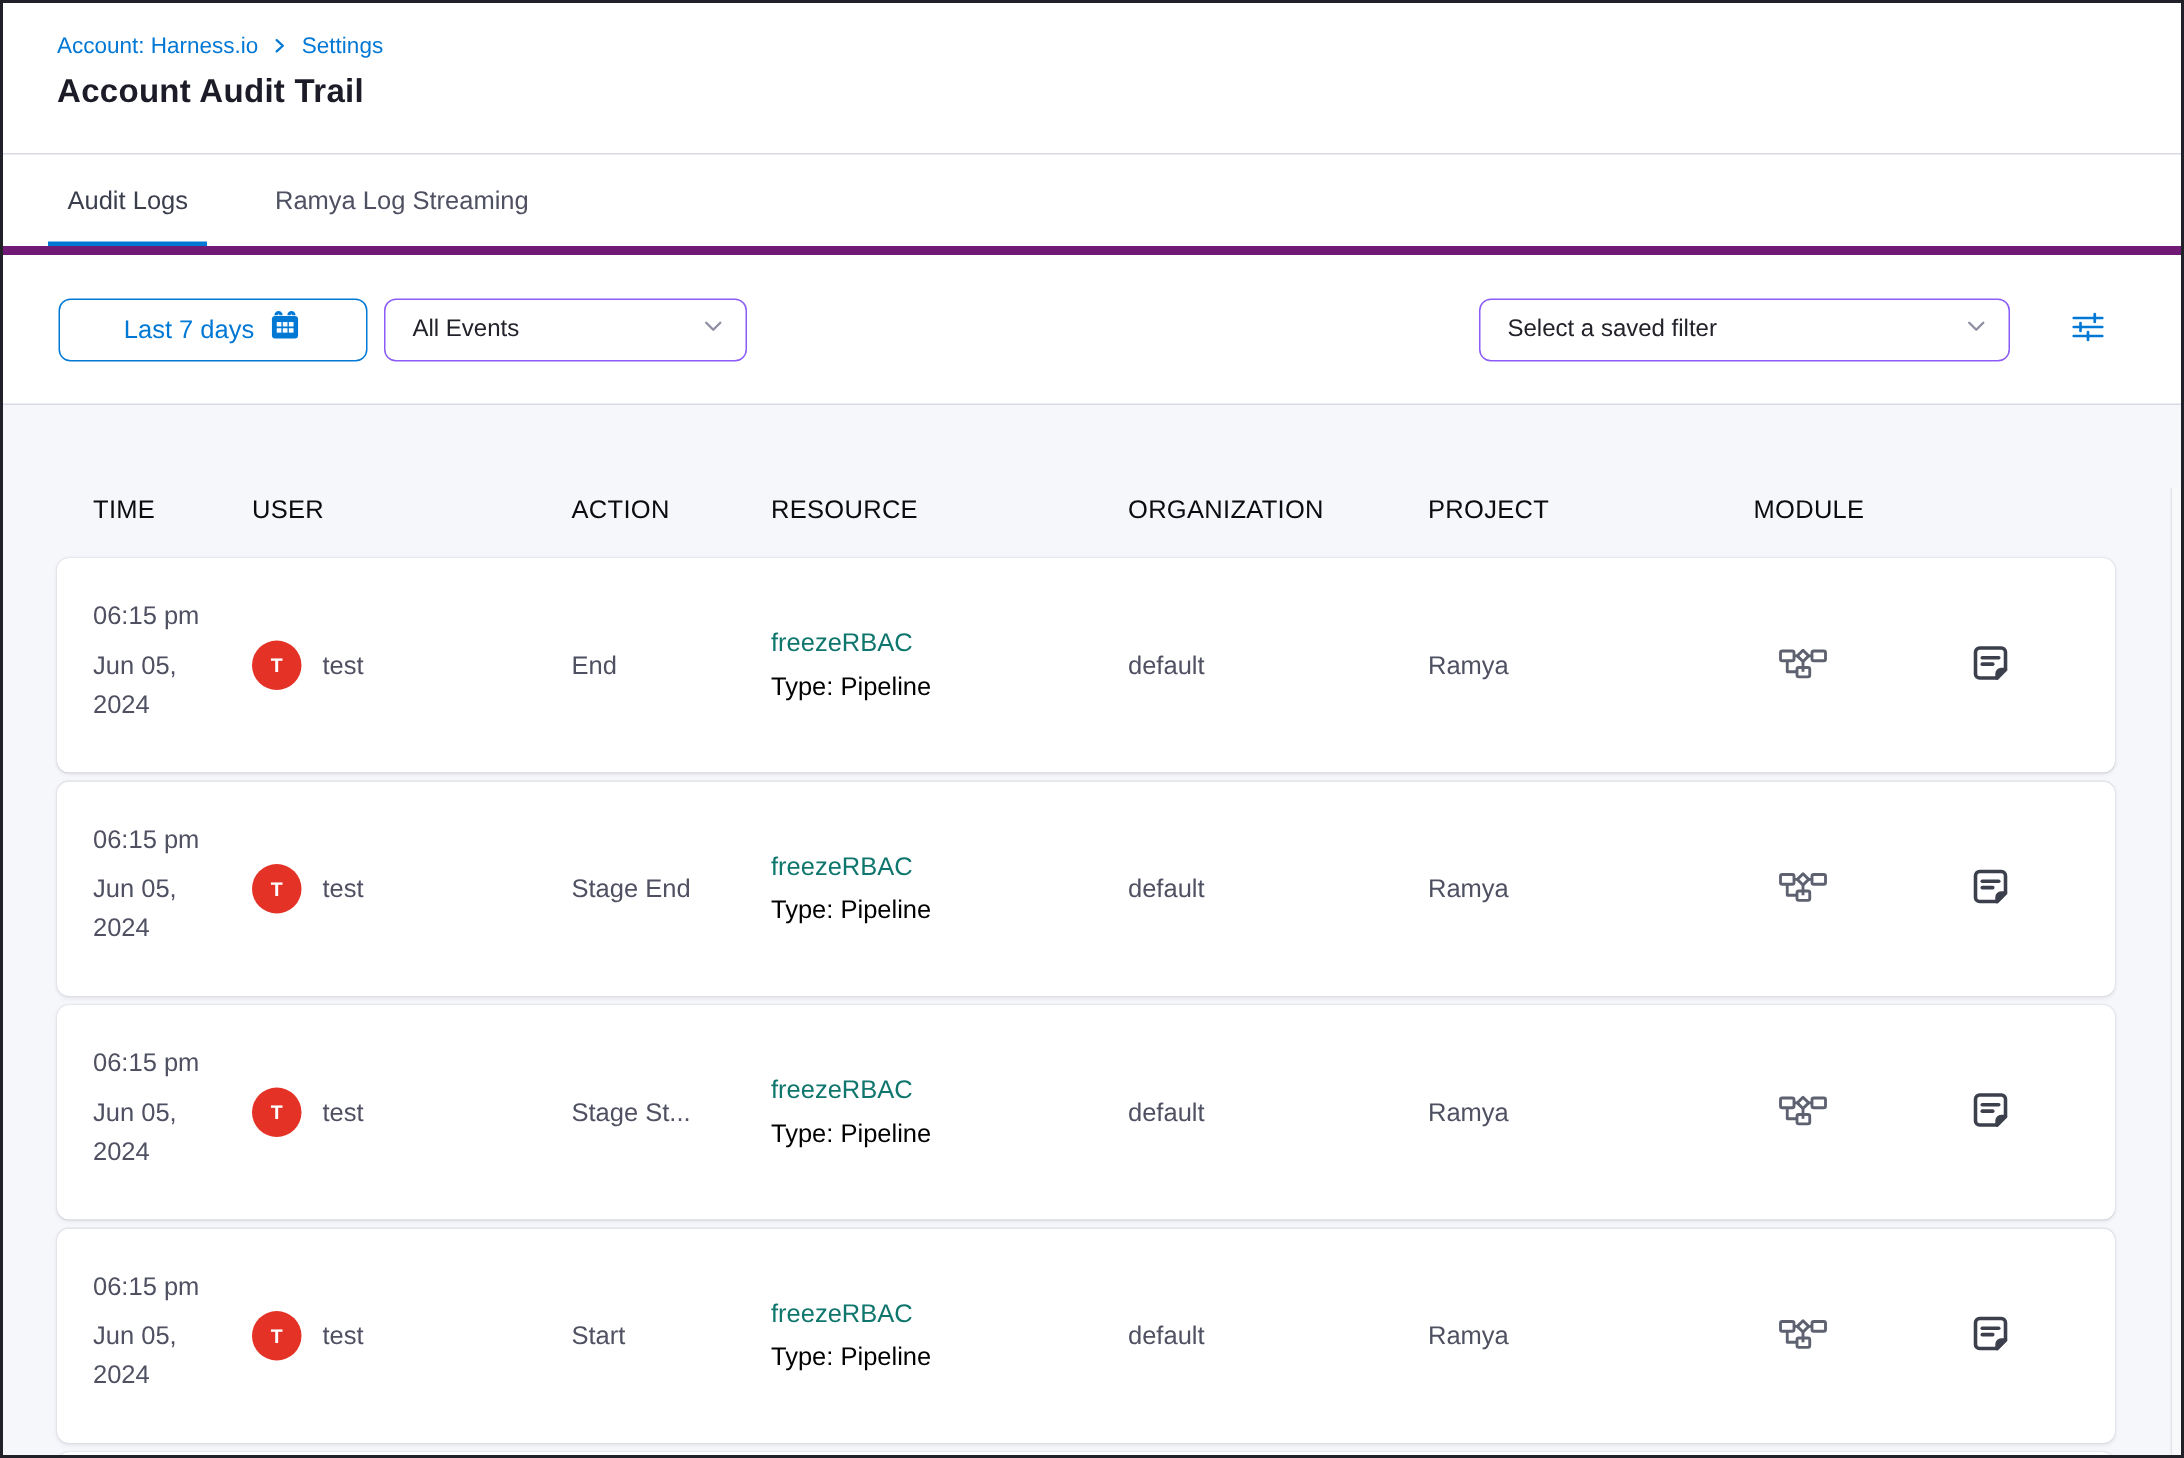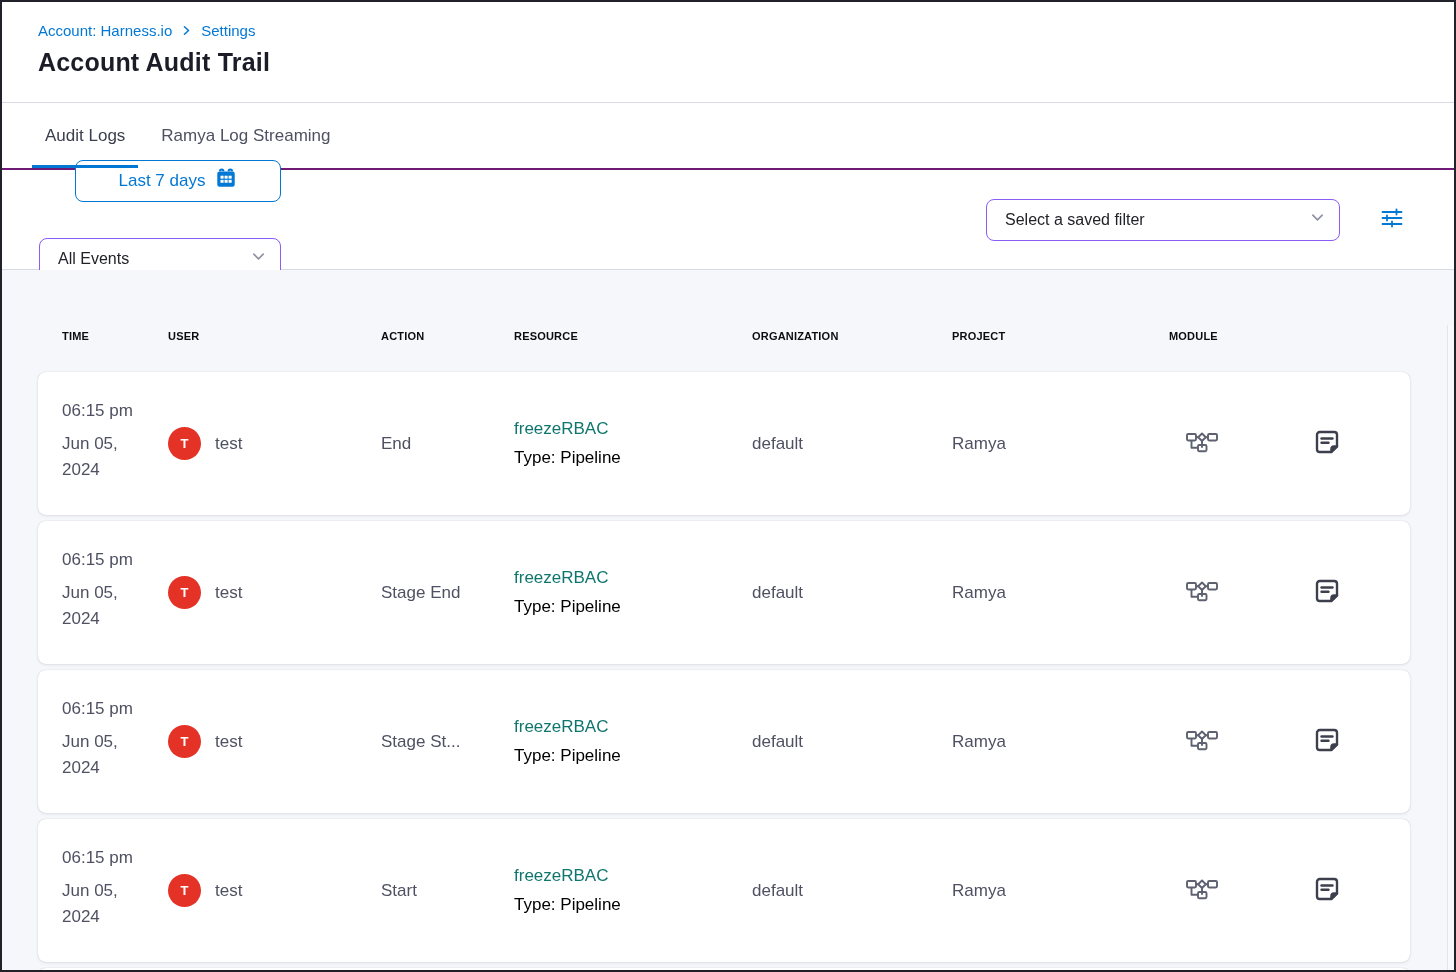--- a/index.html
+++ b/index.html
@@ -15,40 +15,40 @@
     display:flex; flex-direction:column;
     overflow:hidden;
     position:relative;
   }
 
   
   .top-header { padding:20px 0 0 36px; height:100px; flex:0 0 auto; background:#fff; }
   .breadcrumb { display:flex; align-items:center; gap:9px; font-size:15px; }
   .crumb { color:#0278d5; cursor:pointer; text-decoration:none; }
   .crumb-sep { display:flex; align-items:center; }
-  .page-title { margin-top:9px; font-size:25px; font-weight:bold; color:#1c1c28; letter-spacing:.2px; }
+  .page-title { margin-top:9px; font-size:22px; font-weight:bold; color:#1c1c28; letter-spacing:.2px; }
 
   
   .tabs-bar {
     height:68px; flex:0 0 auto; background:#fff;
-    border-top:1px solid #d9dae5; border-bottom:2px solid #701a75;
-    display:flex; align-items:stretch; padding-left:30px;
+    border-top:1px solid #d9dae5; border-bottom:6px solid #701a75;
+    display:flex; align-items:stretch; padding-left:30px;gap:22px;
   }
   .tab { position:relative; display:flex; align-items:center; padding:0 13px; margin-right:10px;
          font-size:17px; color:#4f5162; cursor:pointer; }
   .tab.active { color:#3a3e4d; }
   .tab.active::after { content:""; position:absolute; left:0; right:0; bottom:0; height:3px; background:#0278d5; }
 
   
   .filter-bar {
     height:100px; flex:0 0 auto; background:#fff; border-bottom:1px solid #d9dae5;
     display:flex; align-items:center; justify-content:space-between;
     padding:0 48px 0 37px;
   }
-  .filter-left { display:flex; align-items:flex-end; gap:36px;flex-direction:column; }
+  .filter-left { display:flex; align-items:center; gap:11px; }
   .filter-right { display:flex; align-items:center; gap:38px; }
   .date-btn {
     width:206px; height:42px; border:1.5px solid #0278d5; border-radius:8px; background:#fff;
     color:#0278d5; font-size:17px; display:flex; align-items:center; justify-content:center; gap:10px;
     cursor:pointer; font-family:inherit;
   }
   .select {
     height:42px; border:1px solid #8b5cf6; border-radius:8px; background:#fff;
     display:flex; align-items:center; justify-content:space-between;
     padding:0 14px 0 18px; font-size:16px; color:#22222a; cursor:pointer;
@@ -59,21 +59,21 @@
 
   
   .table-area { flex:1 1 auto; background:#f6f7fb; position:relative; overflow:hidden; }
   .grid {
     display:grid;
     grid-template-columns:106px 213px 133px 238px 200px 217px 110px auto;
     padding-left:24px;
   }
   .grid-header {
     margin:60px 0 0 36px; width:1372px; height:16px;
-    font-size:11px; font-weight:bold; color:#0b0b10; letter-spacing:.2px;
+    font-size:17px; font-weight:normal; color:#0b0b10; letter-spacing:.2px;
   }
   .rows { margin-top:26px; }
   .row-card {
     width:1372px; height:143px; margin:0 0 6px 36px;
     background:#fff; border-radius:8px;
     box-shadow:0 0 1px rgba(40,41,61,.22), 0 1px 3px rgba(96,97,112,.14);
     align-items:center;
     font-size:17px; color:#4f5162;
   }
   .row-card.partial { height:20px; margin-bottom:0; }

